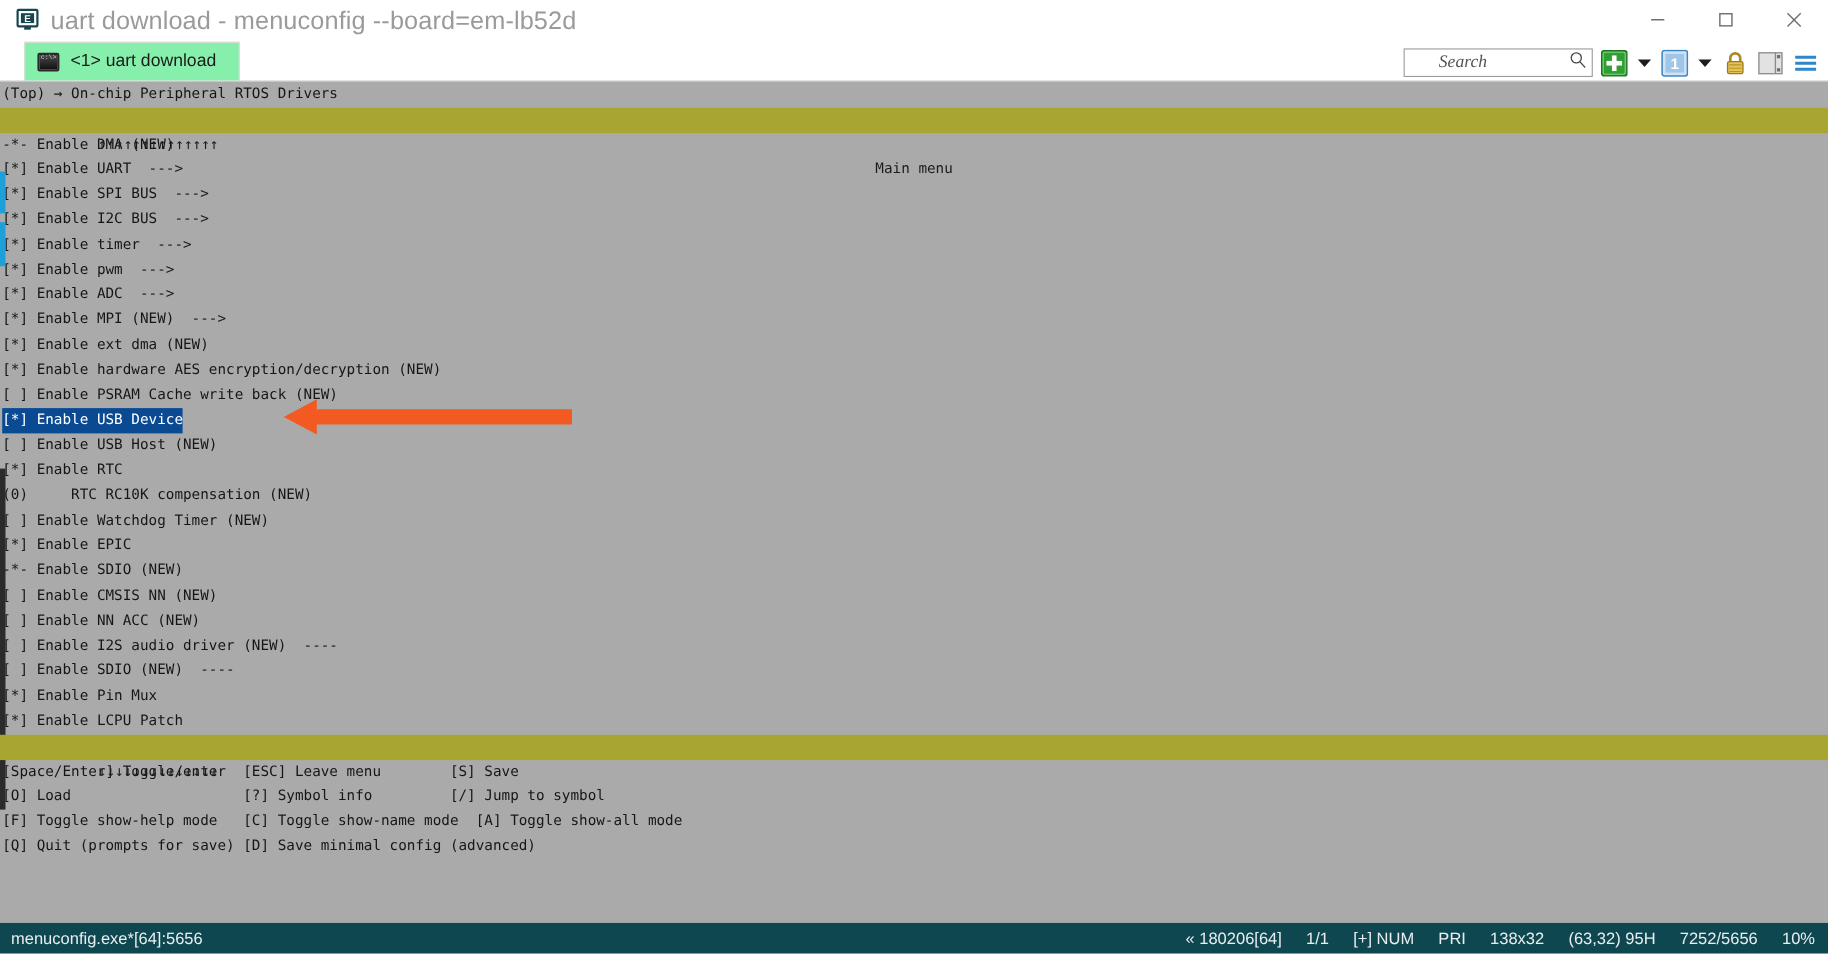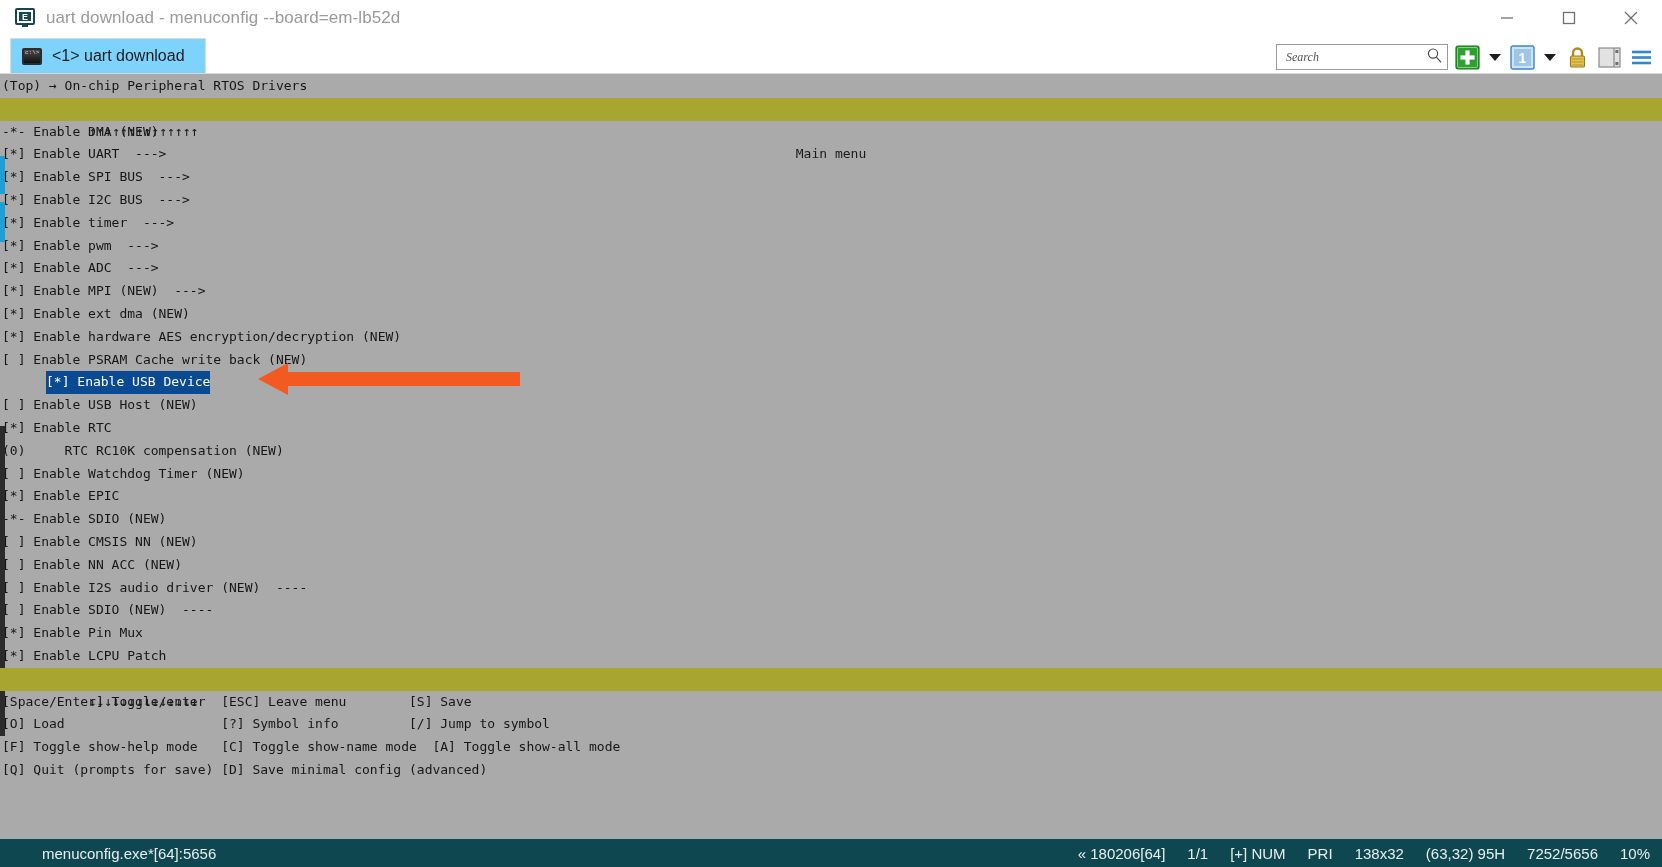--- a/index.html
+++ b/index.html
@@ -34,21 +34,21 @@
     gap: 10px;
     padding-left: 14px;
   }
   .app-icon {
     width: 22px; height: 22px;
     position: relative;
     flex: 0 0 22px;
   }
   .app-icon svg { display: block; }
   .title-text {
-    font-size: 17px;
+    font-size: 23px;
     color: #9a9a9a;
     white-space: nowrap;
     letter-spacing: 0.1px;
   }
   .winbuttons {
     position: absolute;
     right: 0; top: 0;
     height: 36px;
     display: flex;
   }
@@ -63,26 +63,26 @@
   .tabbar {
     height: 38px;
     flex: 0 0 38px;
     background: #ffffff;
     display: flex;
     align-items: flex-end;
     position: relative;
     border-bottom: 1px solid #d8d8d8;
   }
   .tab {
-    margin-left: 10px;
+    margin-left: 22px;
     height: 35px;
     min-width: 196px;
     border: 1px solid #dcdcdc;
     border-bottom: none;
-    background: #7dd3fc;
+    background: #86efac;
     display: flex;
     align-items: center;
     gap: 10px;
     padding: 0 14px 0 11px;
   }
   .tab-icon {
     width: 20px; height: 17px;
     background: linear-gradient(#4a4a4a, #111111);
     border: 2px solid #2b2b2b;
     border-radius: 2px;
@@ -119,22 +119,23 @@
     align-items: center;
     padding: 0 4px 0 7px;
   }
   .searchbox input {
     border: none; outline: none;
     background: transparent;
     flex: 1 1 auto;
     width: 100%;
     font-family: "Liberation Serif", serif;
     font-style: italic;
-    font-size: 12px;
+    font-size: 16px;
     color: #4a4a4a;
+    margin-left: 22px;
   }
   .searchbox input::placeholder { color: #555555; opacity: 1; }
   .mag { flex: 0 0 17px; }
 
   .tb-icon {
     display: flex; align-items: center; justify-content: center;
   }
   .caret {
     width: 0; height: 0;
     border-left: 6px solid transparent;
@@ -166,21 +167,20 @@
   .bar-olive .center {
     position: absolute;
     left: 0; right: 0;
     text-align: center;
   }
   .bar-olive .arrows { padding-left: 42px; }
   .row-selected {
     display: inline-block;
     background: #0a4a93;
     color: #ffffff;
-    margin-left: 44px;
   }
   .hint-row { white-space: pre; padding-left: 2px; height: 22.8px; }
 
   
   .leftstrip {
     position: absolute;
     left: 0; top: 0;
     width: 5px;
     height: 100%;
     background: transparent;
@@ -207,21 +207,21 @@
     flex: 0 0 28px;
     background: #0e4750;
     color: #e8eef0;
     font-family: "Liberation Sans", sans-serif;
     font-size: 15px;
     display: flex;
     align-items: center;
     padding: 0 6px 0 10px;
     position: relative;
   }
-  .sb-left { white-space: nowrap; margin-left: 32px; }
+  .sb-left { white-space: nowrap; }
   .sb-right {
     margin-left: auto;
     display: flex;
     align-items: flex-start;
     gap: 22px;
     white-space: nowrap;
     padding-right: 6px;
   }
 </style>
 </head>

